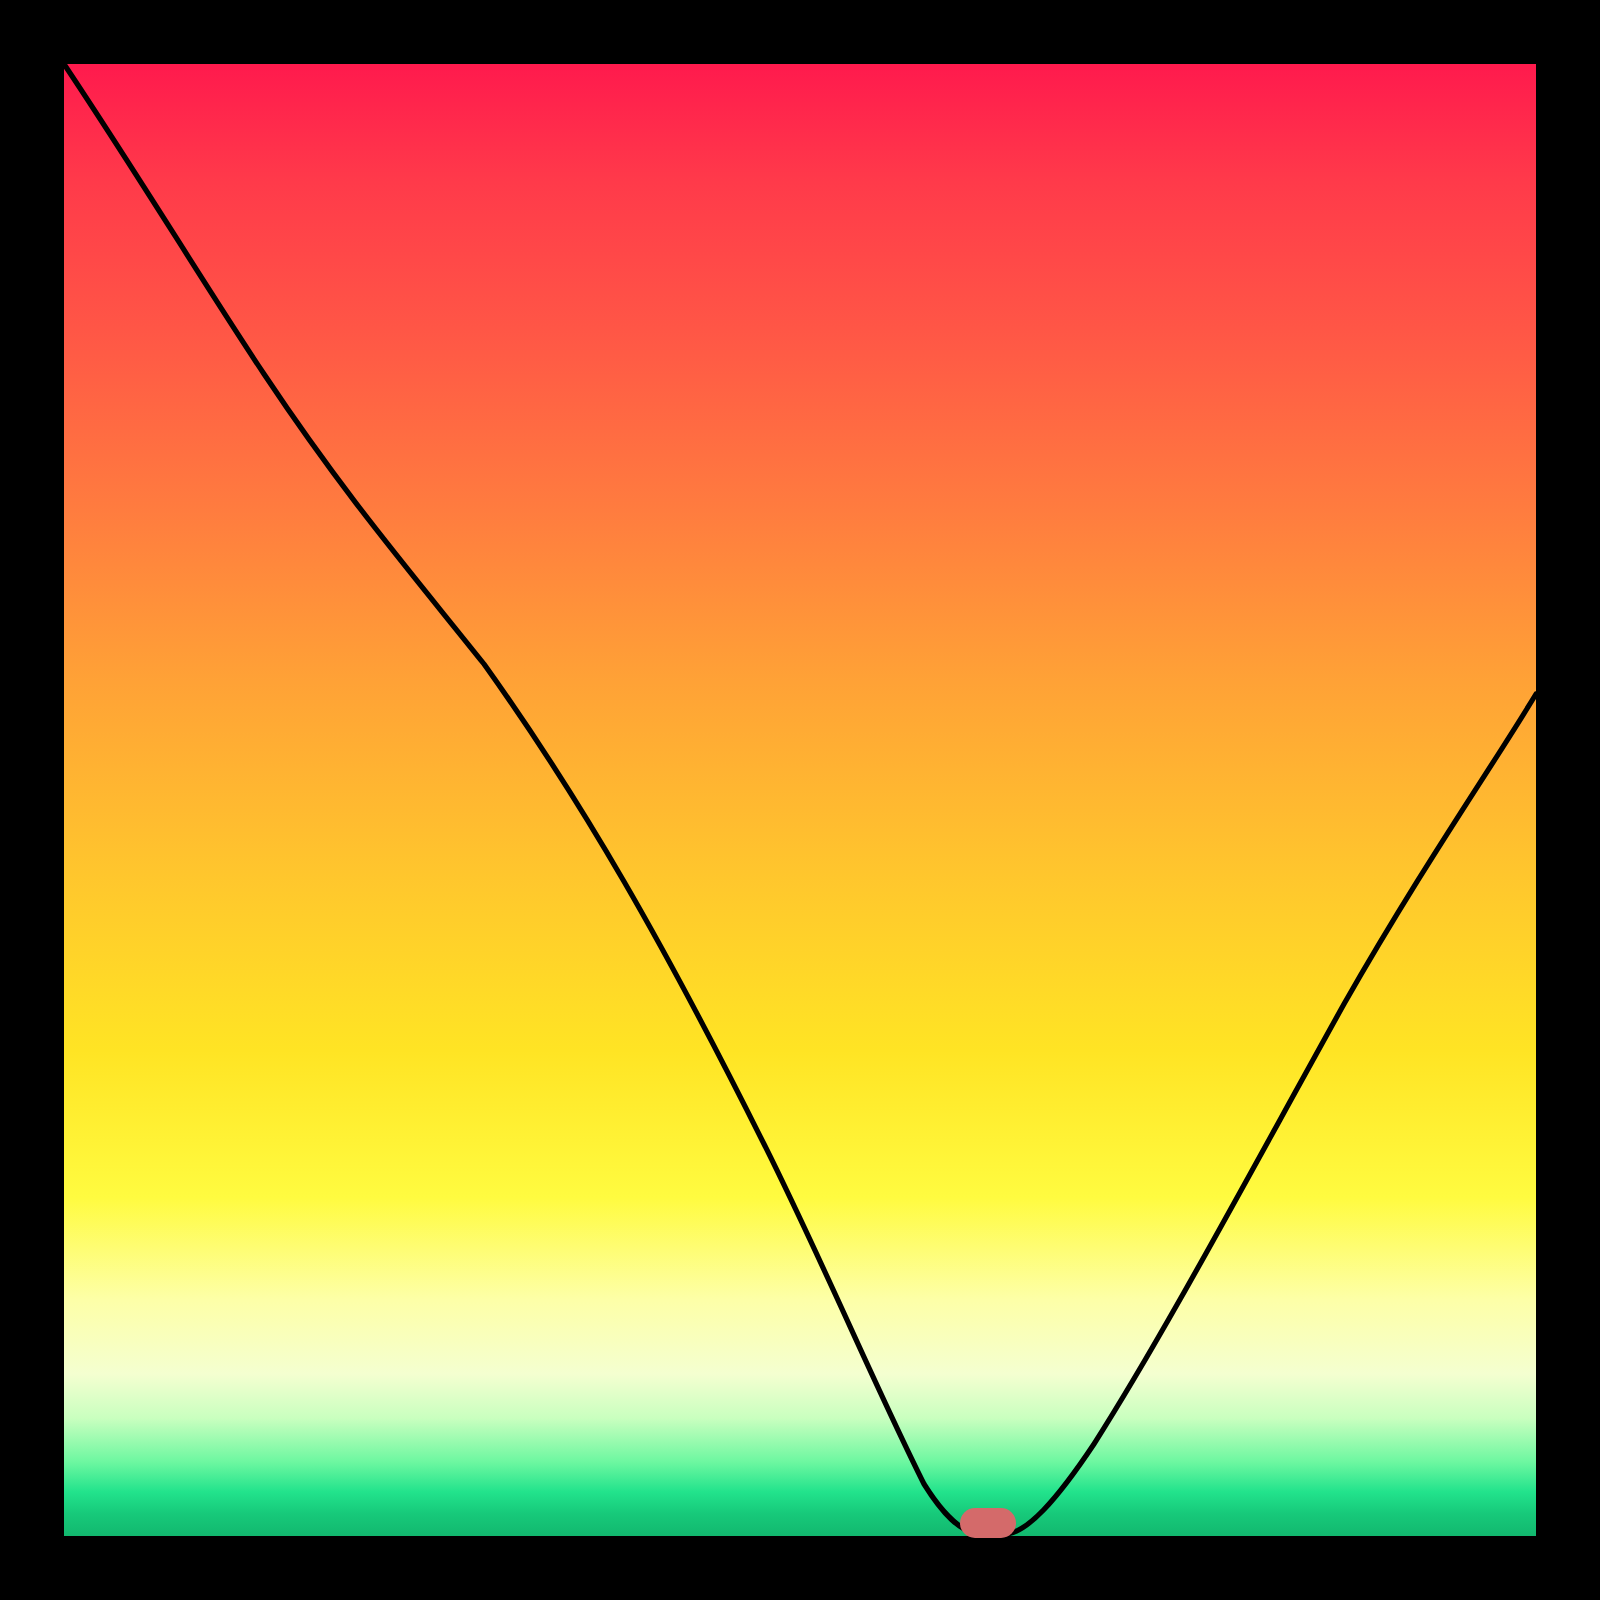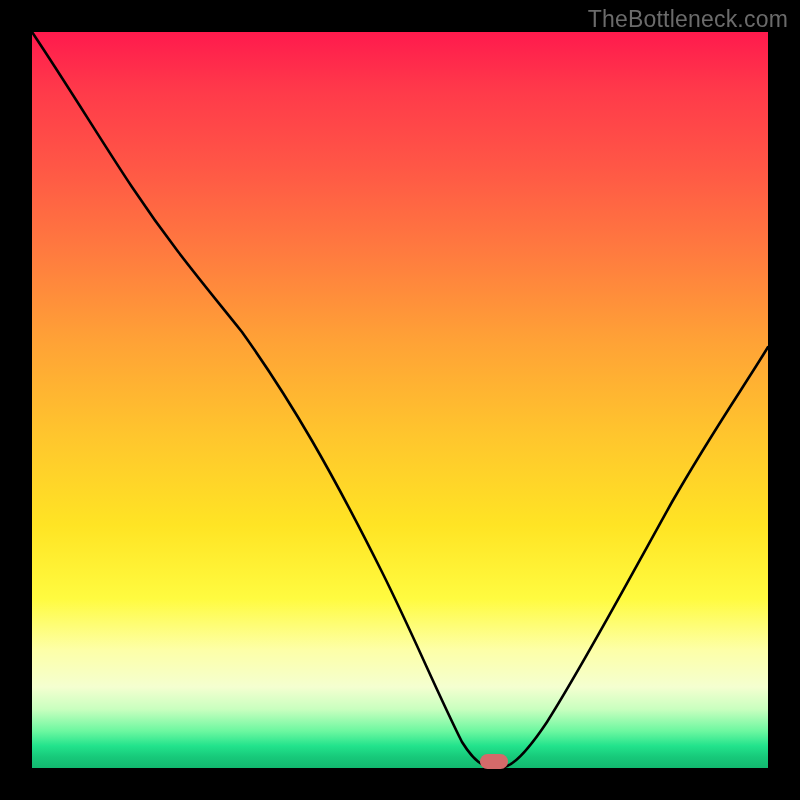--- a/index.html
+++ b/index.html
@@ -89,14 +89,13 @@
       C 440 726, 448 733, 456 735
       L 472 735
       C 482 733, 495 720, 515 690
       C 550 635, 590 560, 640 470
       C 680 400, 715 350, 736 315
     " fill="none" stroke="#000" stroke-width="2.6" stroke-linecap="round" stroke-linejoin="round"></path>
   </svg>
 
   <div class="marker" style="left: 480px; top: 754px;"></div>
 
-  <div class="watermark">TheBottleneck.com</div>
 </div>
 
 </body></html>

